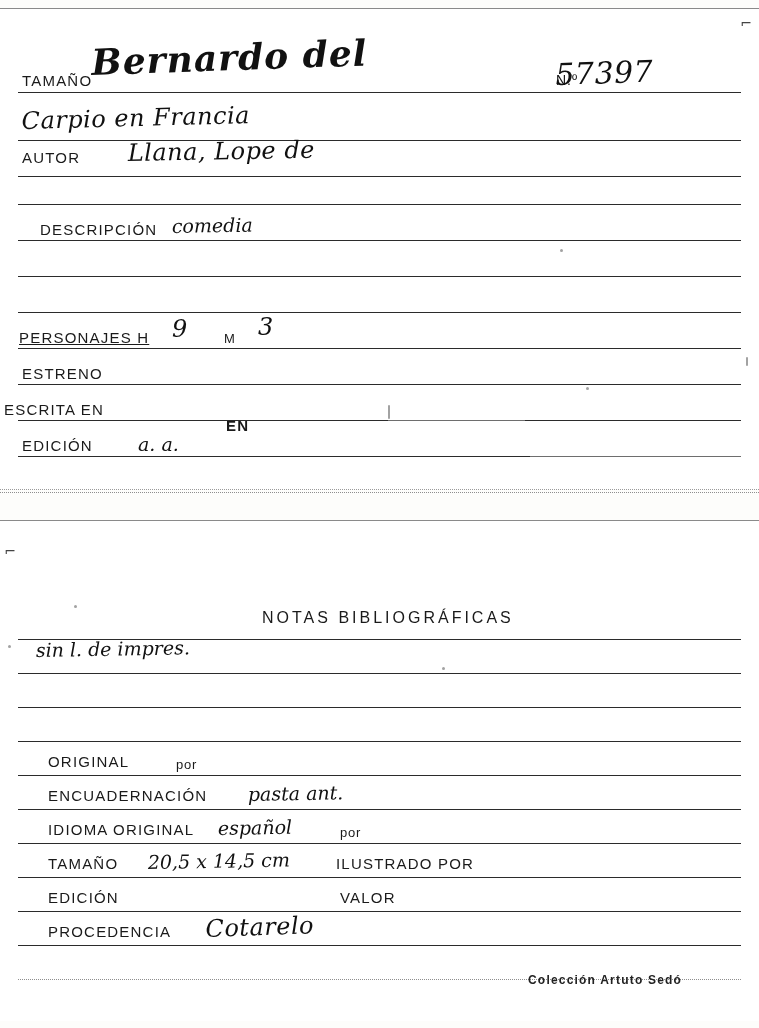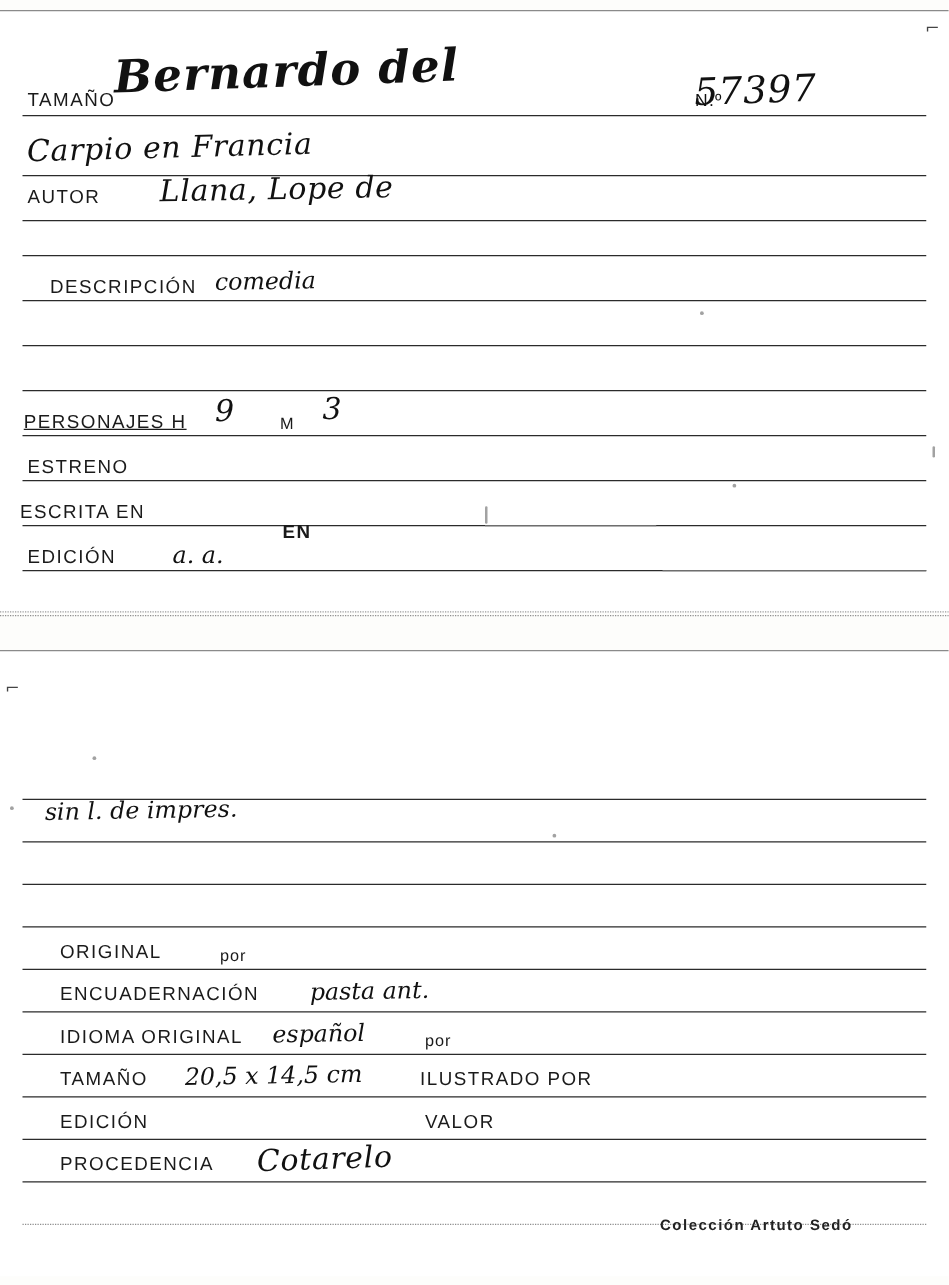--- a/index.html
+++ b/index.html
@@ -156,21 +156,21 @@
     <div class="rule faint" style="top:411px; left:388px; right:234px;"></div>
     <div class="rule faint" style="top:447px; left:530px; right:18px;"></div>
 
     <div class="label" style="left:22px; top:63px;">TAMAÑO</div>
     <div class="num-label" style="left:556px; top:63px;">N.º</div>
     <div class="label" style="left:22px; top:140px;">AUTOR</div>
     <div class="label" style="left:40px; top:212px;">DESCRIPCIÓN</div>
     <div class="label" style="left:19px; top:320px;text-decoration:underline;">PERSONAJES H</div>
     <div class="label small" style="left:224px; top:322px;">M</div>
     <div class="label" style="left:22px; top:356px;">ESTRENO</div>
-    <div class="label" style="left:16px; top:392px;">ESCRITA EN</div>
+    <div class="label" style="left:4px; top:392px;">ESCRITA EN</div>
     <div class="label" style="left:226px; top:408px;font-weight:bold;">EN</div>
     <div class="label" style="left:22px; top:428px;">EDICIÓN</div>
 
     <div class="hand big" style="left:92px; top:32px; transform:rotate(-2deg);">Bernardo del</div>
     <div class="hand mid" style="left:22px; top:98px; transform:rotate(-1.5deg);">Carpio en Francia</div>
     <div class="hand mid" style="left:556px; top:48px; font-size:30px; transform:rotate(-2deg);">57397</div>
     <div class="hand mid" style="left:128px; top:130px; transform:rotate(-1deg);">Llana, Lope de</div>
     <div class="hand sm" style="left:172px; top:206px; transform:rotate(-1deg);">comedia</div>
     <div class="hand mid" style="left:172px; top:306px;">9</div>
     <div class="hand mid" style="left:258px; top:304px;">3</div>
@@ -194,20 +194,21 @@
     <div class="rule" style="top:186px;"></div>
     <div class="rule" style="top:220px;"></div>
     <div class="rule" style="top:254px;"></div>
     <div class="rule" style="top:288px;"></div>
     <div class="rule" style="top:322px;"></div>
     <div class="rule" style="top:356px;"></div>
     <div class="rule" style="top:390px;"></div>
     <div class="rule" style="top:424px;"></div>
     <div class="rule dotted" style="top:458px;"></div>
 
+    <div class="heading" style="left:262px; top:88px;">NOTAS BIBLIOGRÁFICAS</div>
 
     <div class="hand sm" style="left:36px; top:118px; transform:rotate(-1deg);">sin l. de impres.</div>
 
     <div class="label" style="left:48px; top:232px;">ORIGINAL</div>
     <div class="label small" style="left:176px; top:236px;">por</div>
 
     <div class="label" style="left:48px; top:266px;">ENCUADERNACIÓN</div>
     <div class="hand sm" style="left:248px; top:262px; transform:rotate(-1deg);">pasta ant.</div>
 
     <div class="label" style="left:48px; top:300px;">IDIOMA ORIGINAL</div>

